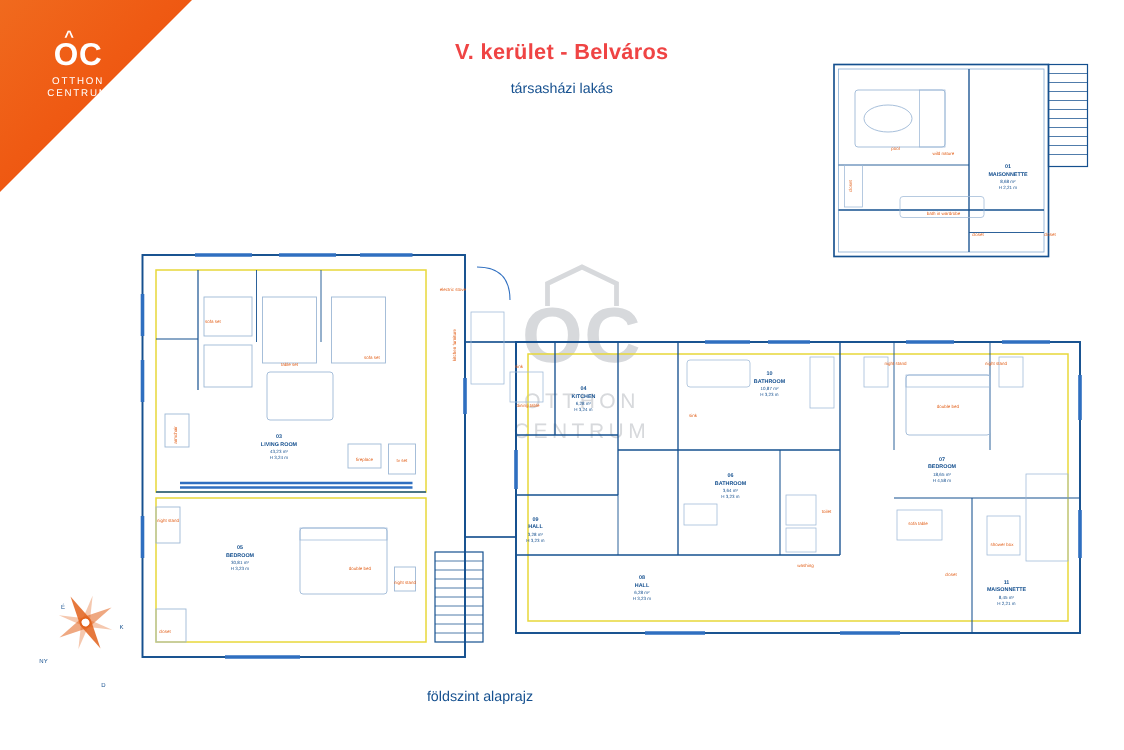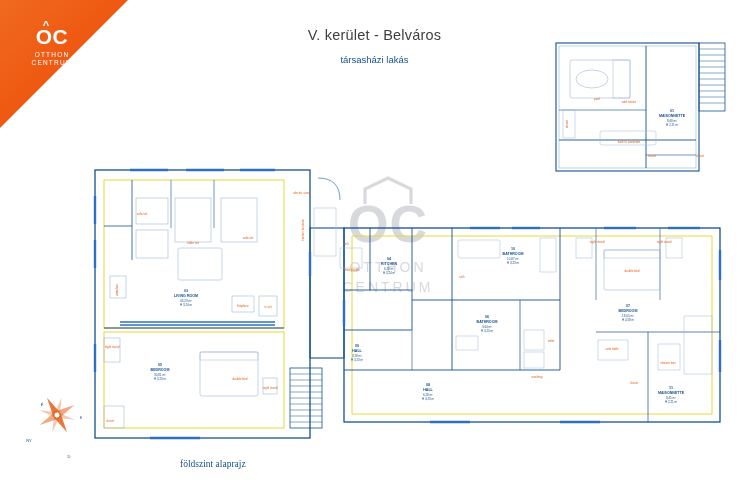--- a/index.html
+++ b/index.html
@@ -68,22 +68,22 @@
     margin-top: 1px;
   }
   
   .title {
     position: absolute;
     left: 0;
     top: 27px;
     width: 749px;
     text-align: center;
     font-size: 14.5px;
-    font-weight: normal;
-    color: #404040;
+    font-weight: bold;
+    color: #ef4444;
     letter-spacing: 0.2px;
   }
   .subtitle {
     position: absolute;
     left: 0;
     top: 54px;
     width: 749px;
     text-align: center;
     font-size: 9.5px;
     color: #15508f;
@@ -95,24 +95,23 @@
     width: 200px;
     text-align: center;
     font-size: 9.5px;
     color: #15508f;
   }
   .caption-plan {
     position: absolute;
     left: 180px;
     top: 459px;
     width: 280px;
-    text-align: left;
+    text-align: center;
     font-size: 9.5px;
     color: #15508f;
-    font-family: Liberation Serif, serif;
   }
   
   .watermark {
     position: absolute;
     left: 318px;
     top: 198px;
     width: 140px;
     text-align: center;
     color: #d7d9dc;
     line-height: 1;

